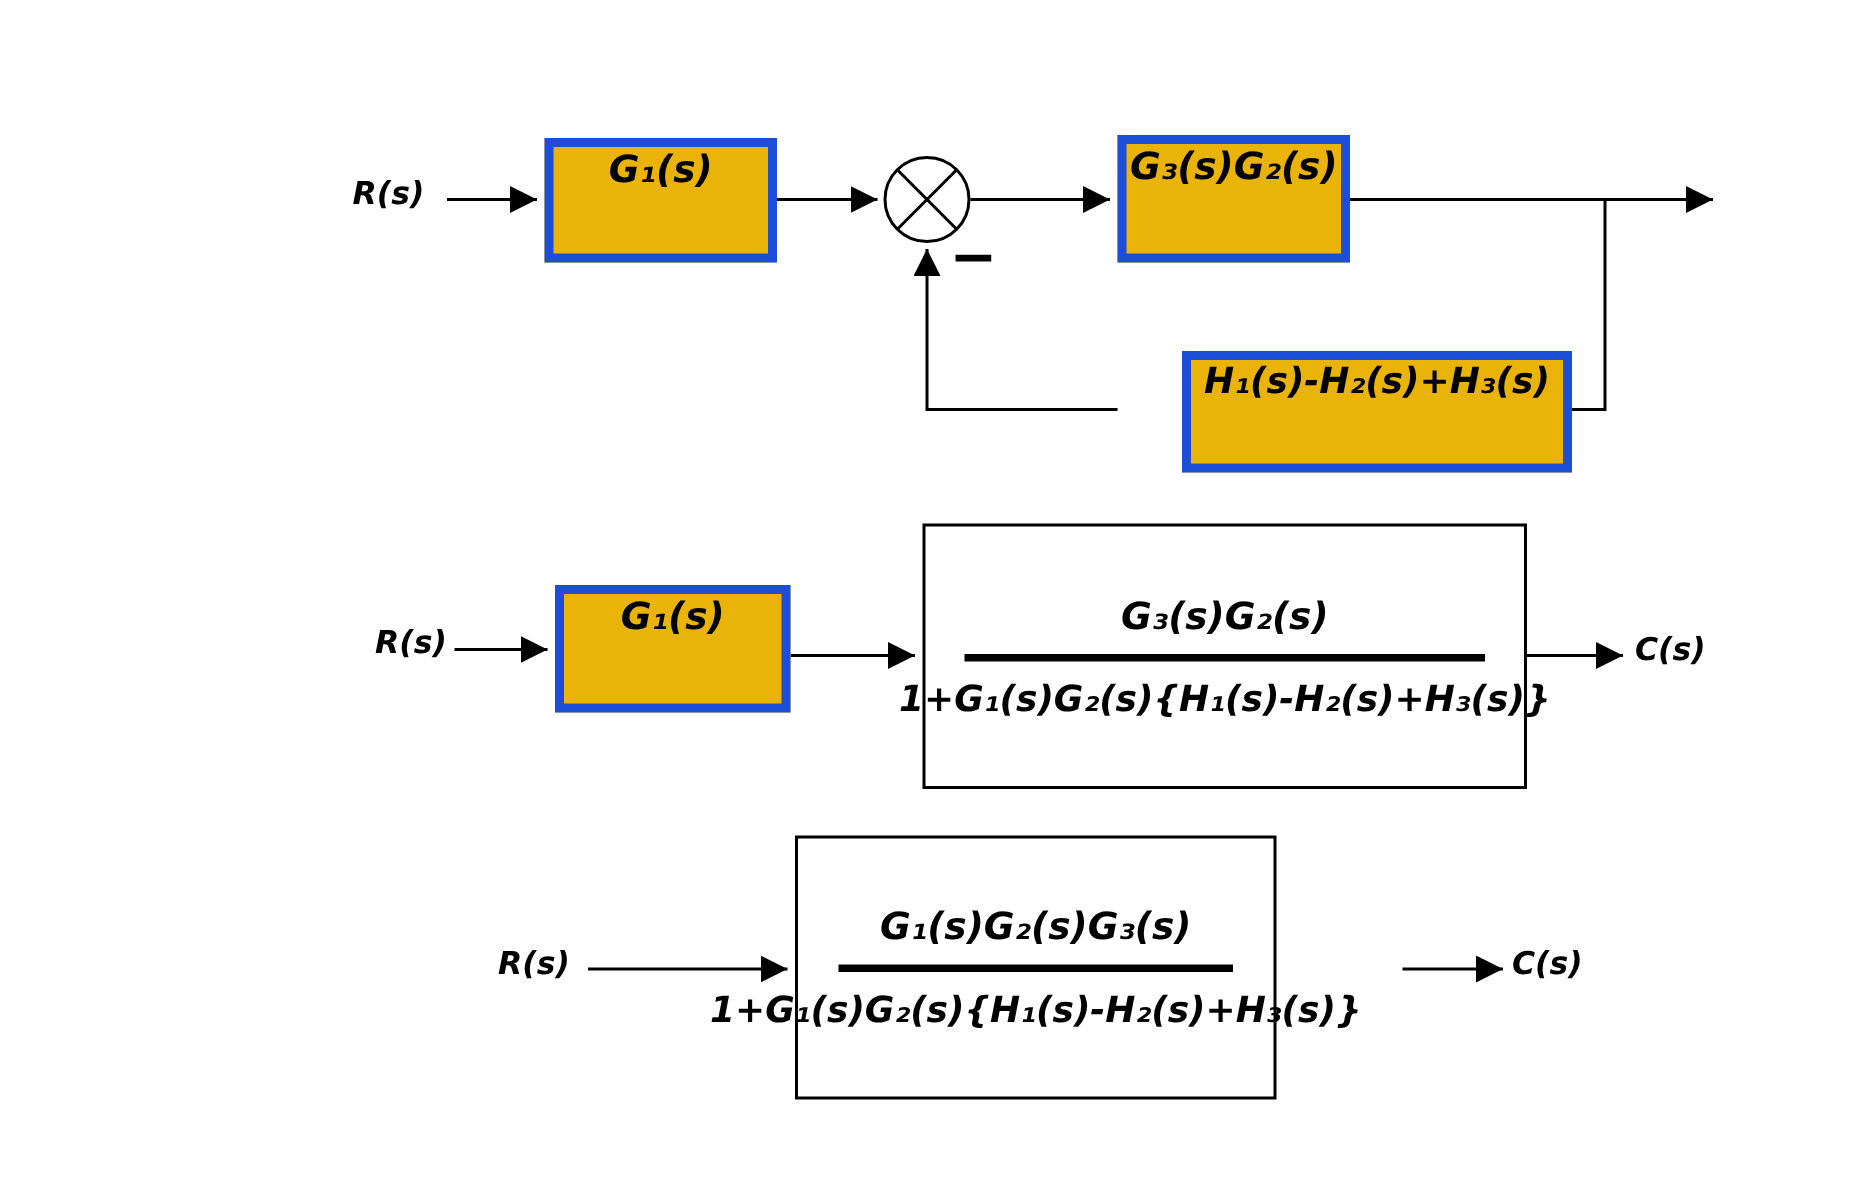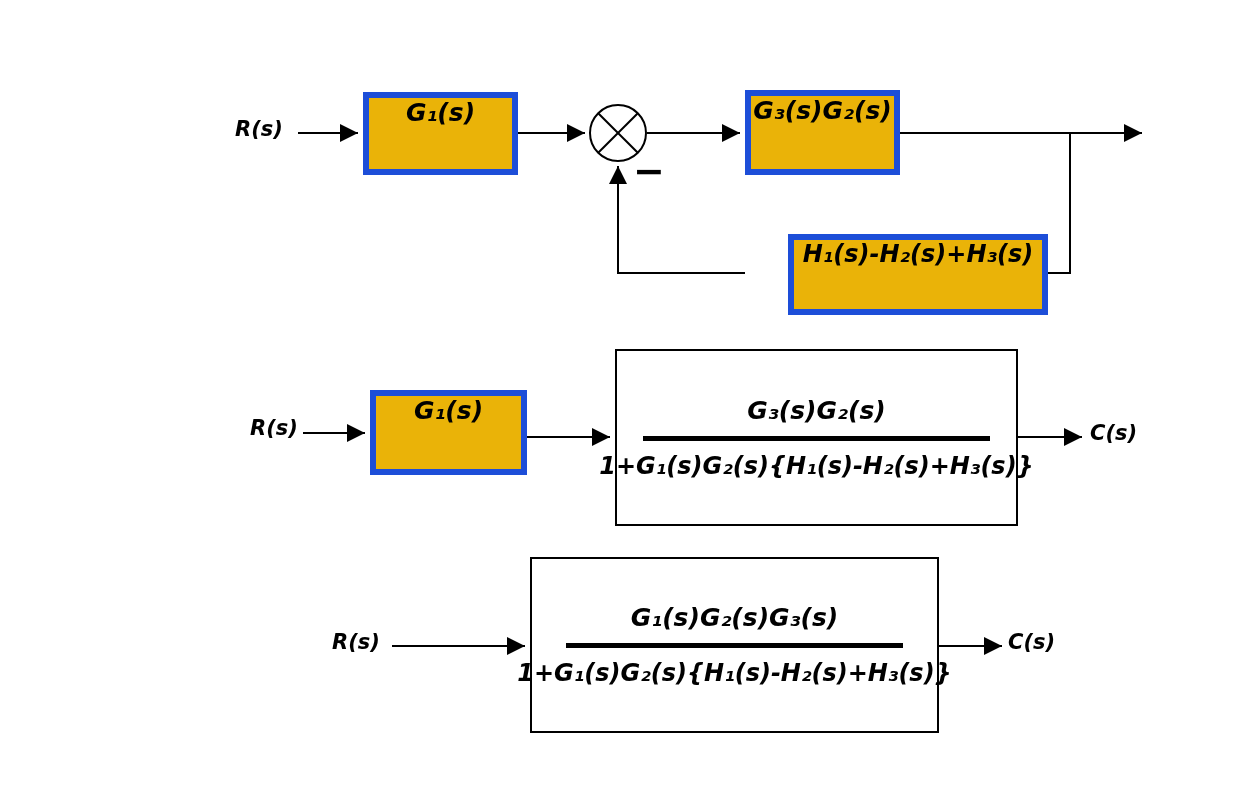--- a/index.html
+++ b/index.html
@@ -100,21 +100,21 @@
   <div class="fracbox" style="left:615px; top:349px; width:403px; height:177px;">
     <div class="fracnum">G₃(s)G₂(s)</div>
     <div class="fracbar" style="width:87%;"></div>
     <div class="fracden">1+G₁(s)G₂(s){H₁(s)-H₂(s)+H₃(s)}</div>
   </div>
 
   <div class="mlabel" style="left:1090px; top:421px;">C(s)</div>
 
   <div class="mlabel" style="left:332px; top:630px;">R(s)</div>
 
-  <div class="fracbox" style="left:530px; top:557px; width:409px; height:176px;">
+  <div class="fracbox" style="left:530px; top:557px; width:321px; height:176px;">
     <div class="fracnum">G₁(s)G₂(s)G₃(s)</div>
     <div class="fracbar" style="width:83%;"></div>
     <div class="fracden">1+G₁(s)G₂(s){H₁(s)-H₂(s)+H₃(s)}</div>
   </div>
 
   <div class="mlabel" style="left:1008px; top:630px;">C(s)</div>
 
 </div>
 
 </body></html>

